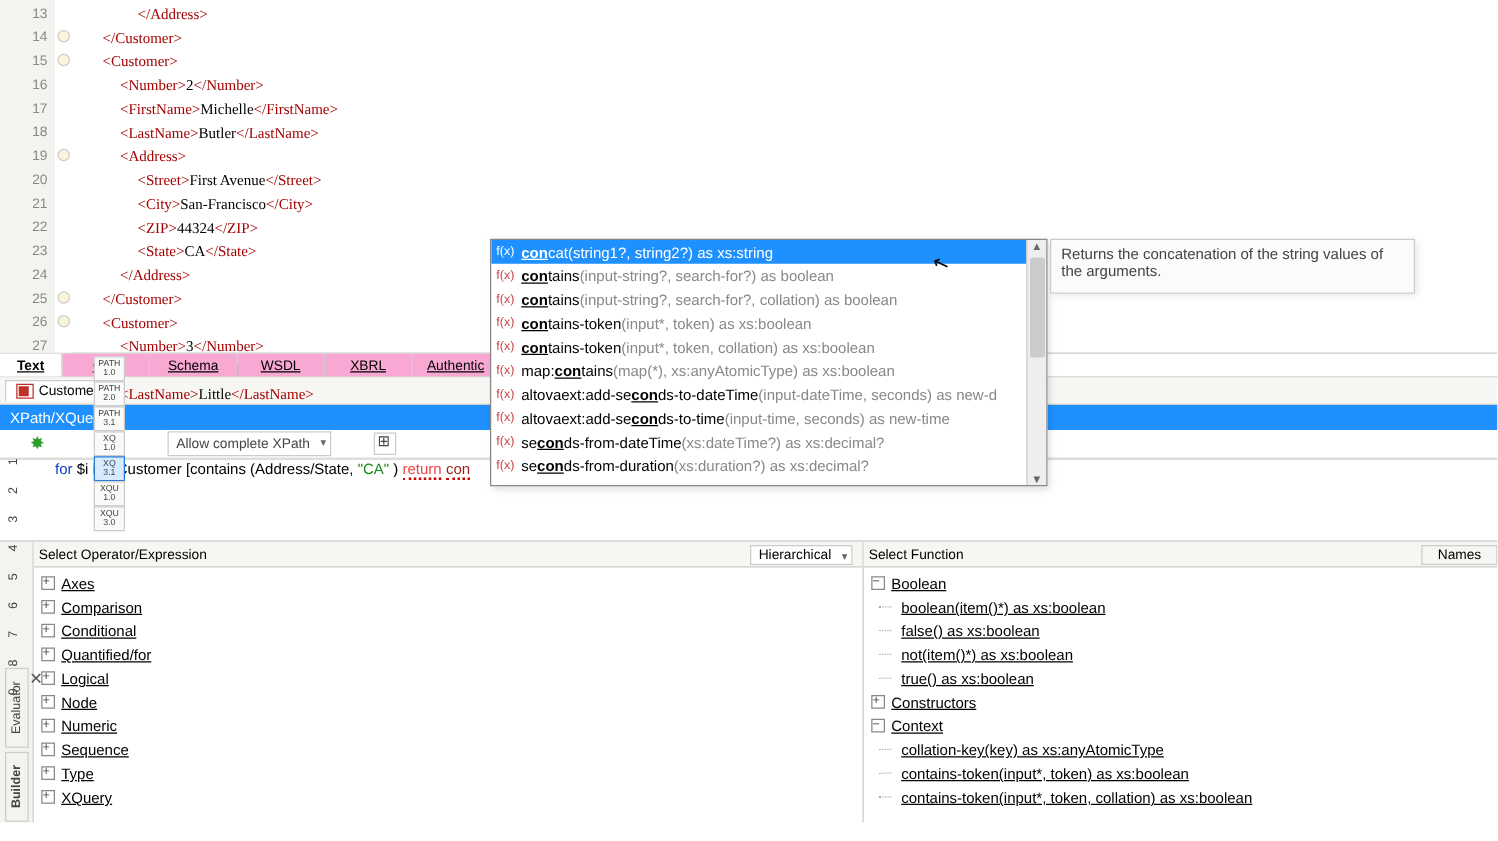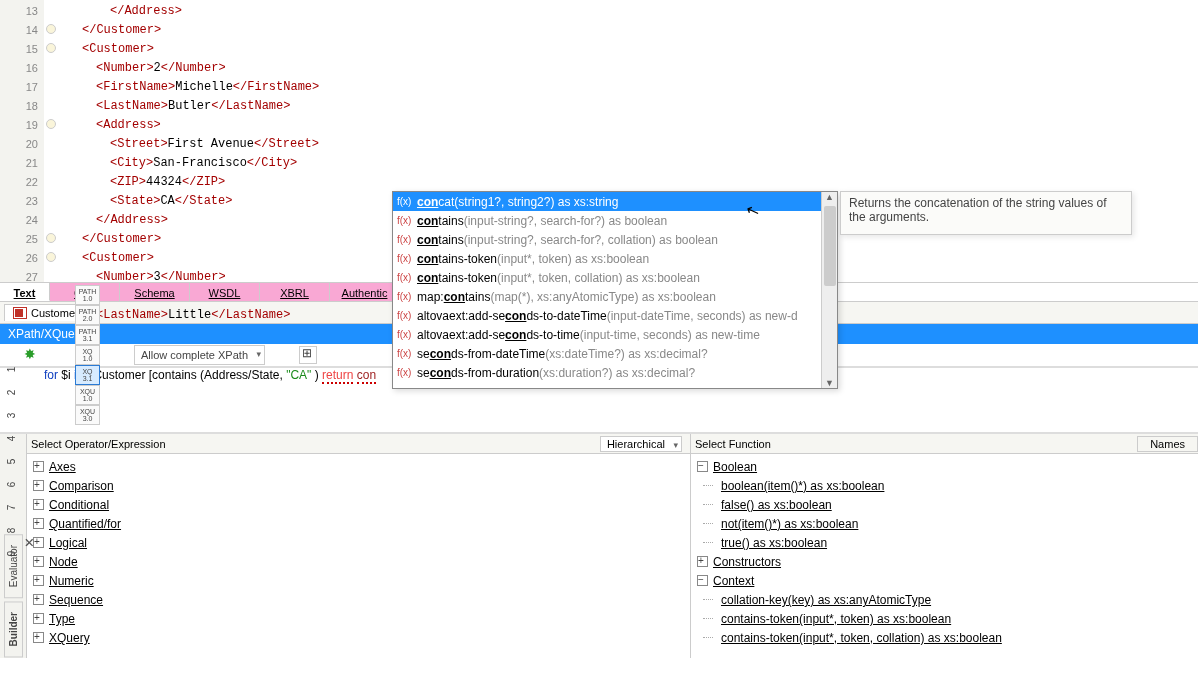--- a/index.html
+++ b/index.html
@@ -39,21 +39,21 @@
     position: absolute;
     left: 2px;
     width: 10px; height: 10px;
     border: 1px solid #ccc;
     border-radius: 6px;
     background: #faf5da;
   }
   .code {
     flex: 1;
     padding-top: 2px;
-    font-family: Liberation Mono, monospace;
+    font-family: Liberation Serif, serif;
     font-size: 12px;
     line-height: 19px;
   }
   .codeline { white-space: pre; }
   .tg { color: #a30000; }
   .tx { color: #000; }
   
   .viewtabs {
     display: flex;
     border-top: 1px solid #ccc;

